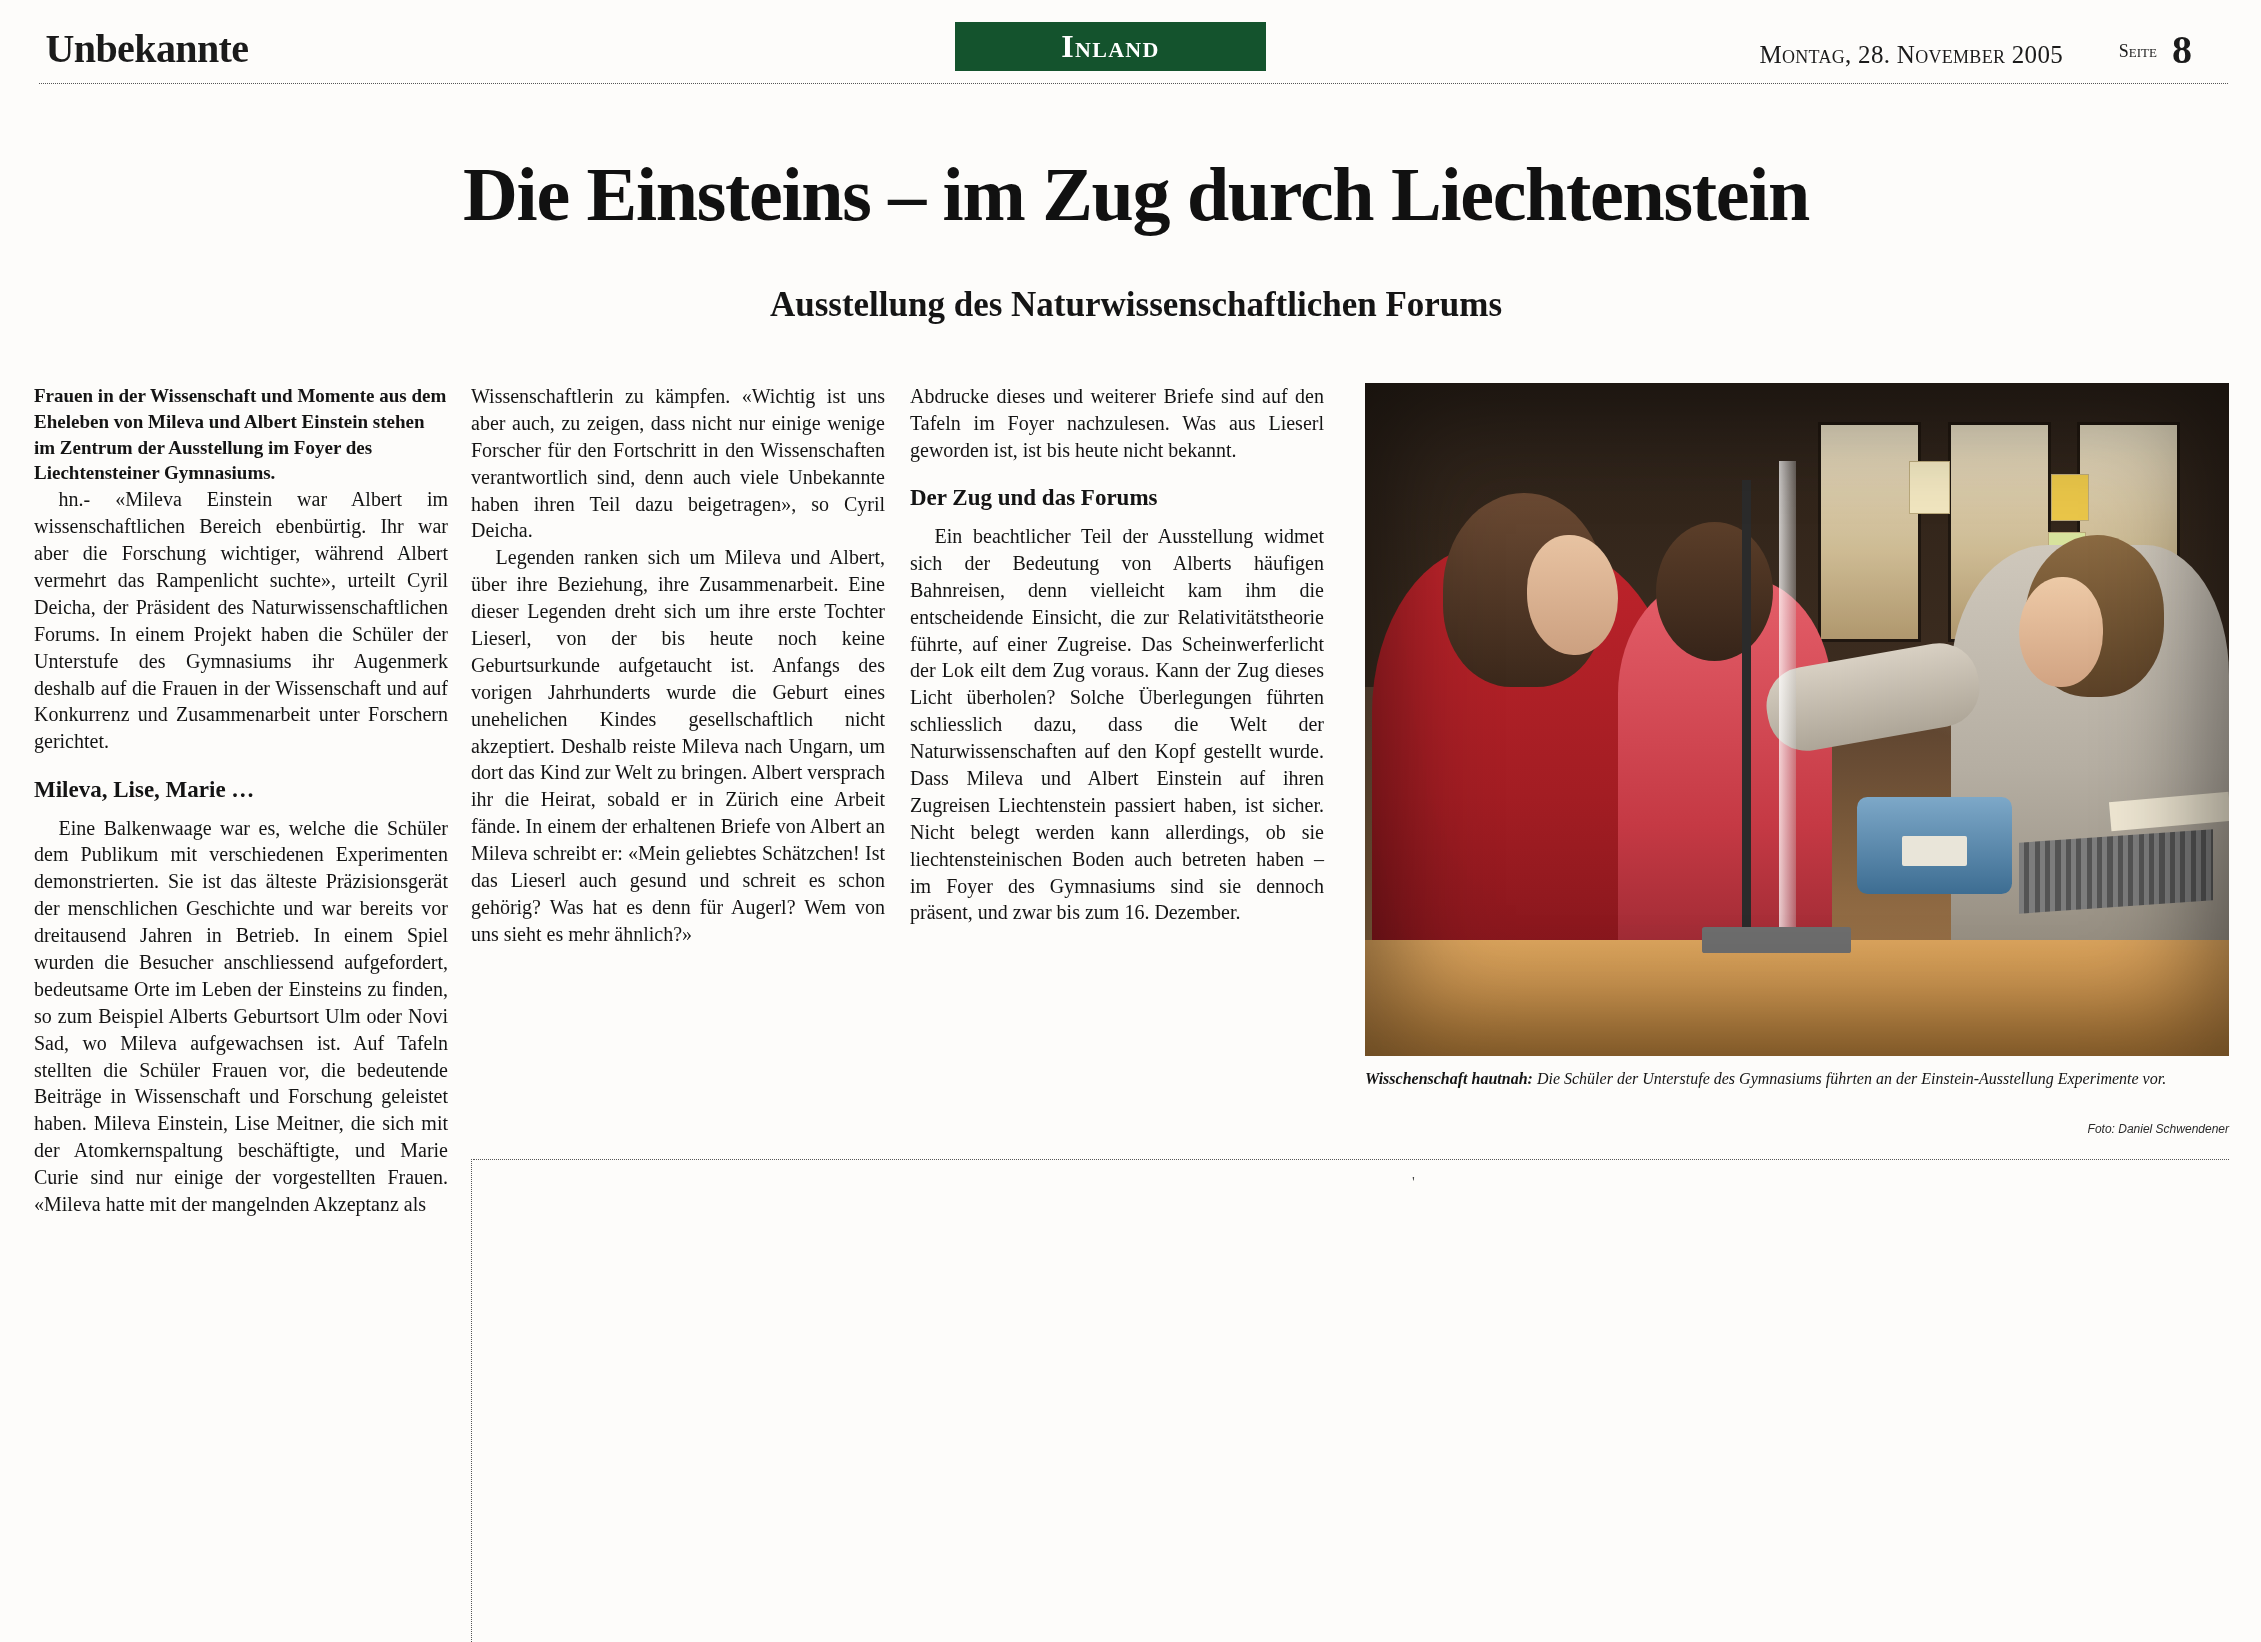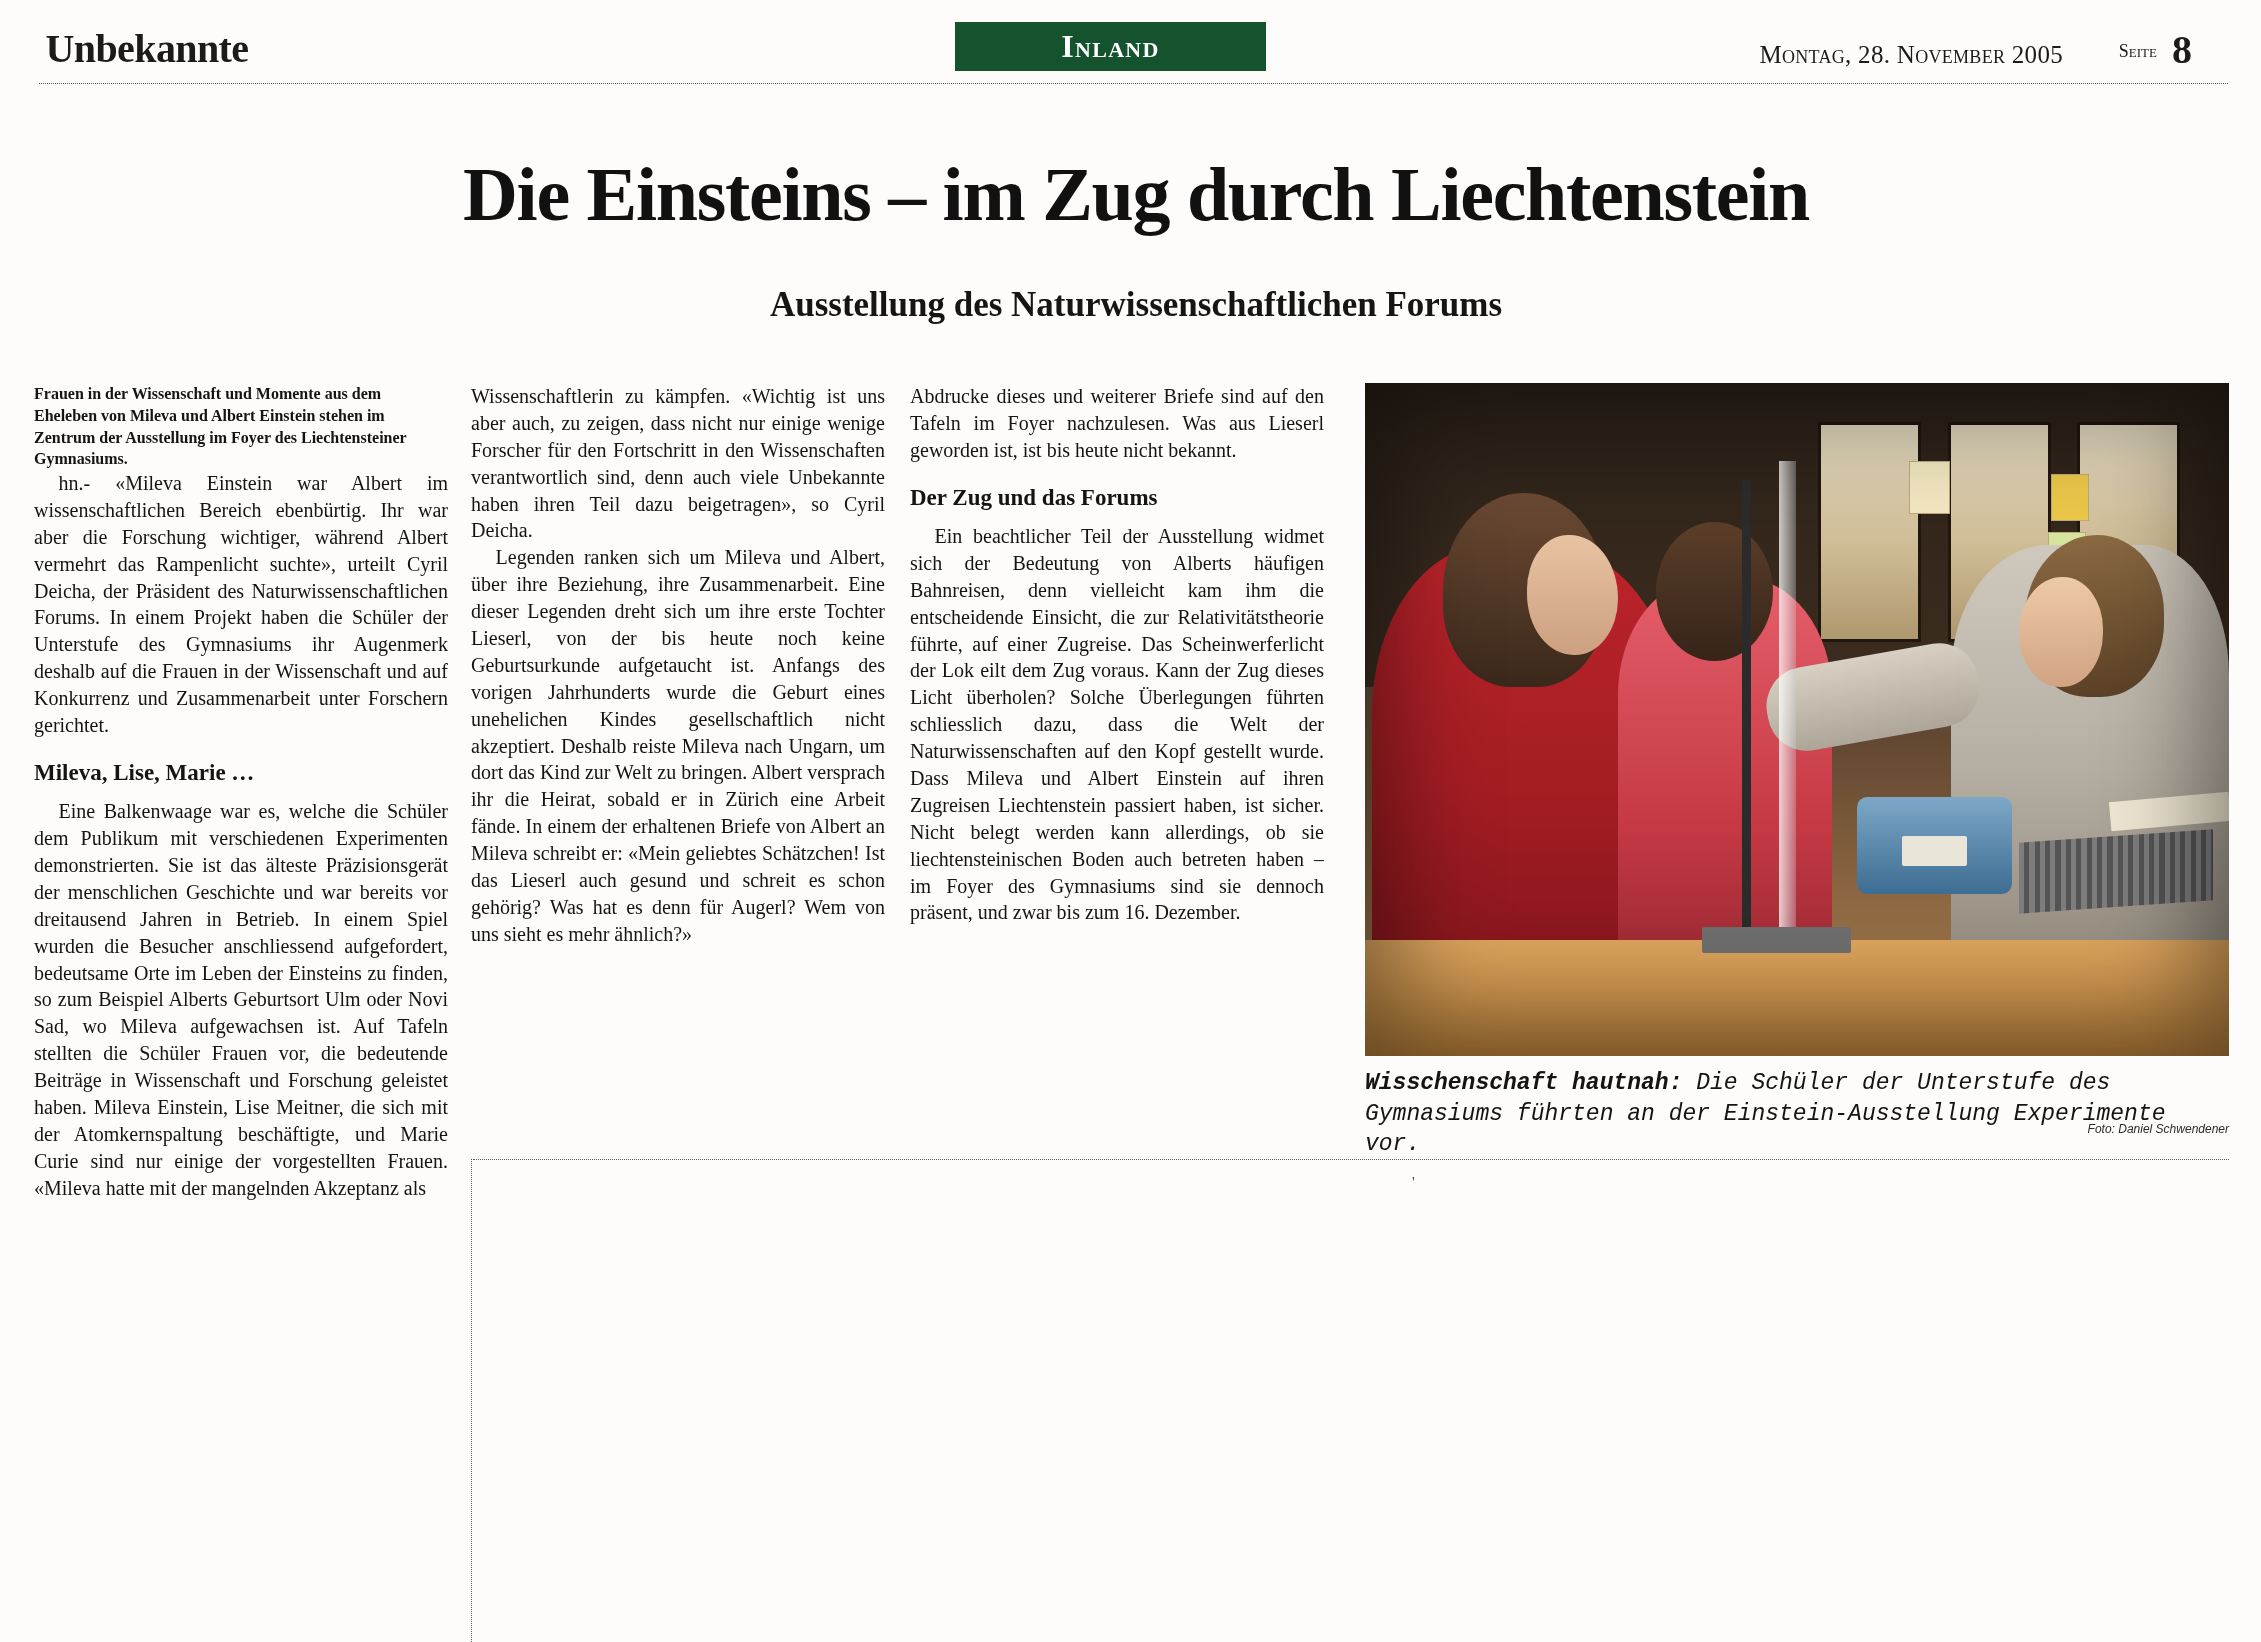--- a/index.html
+++ b/index.html
@@ -119,21 +119,21 @@
     text-align: justify;
     color: #141414;
     -webkit-hyphens: auto;
     hyphens: auto;
   }
   .col p { margin: 0; }
   .col p.indent { text-indent: 24.6px; }
   .col p + p { margin-top: 0px; }
   .lead {
     font-weight: bold;
-    font-size: 16px;
+    font-size: 19px;
     line-height: 1.36;
     text-align: left;
     margin-bottom: 17px;
   }
   .subhead {
     font-family: "Liberation Serif", serif;
     font-weight: bold;
     font-size: 23px;
     margin: 19.4px 0 9px 0;
     text-align: left;
@@ -265,22 +265,22 @@
     transform: rotate(-5deg);
   }
   .ph-vign {
     left: 0; top: 0; width: 864px; height: 673px;
     box-shadow: inset 0 0 104px 26px rgba(0,0,0,0.45);
   }
   .caption {
     position: absolute;
     left: 1365px; top: 1068px;
     width: 864px;
-    font-family: Liberation Mono, monospace;
-    font-size: 23px;
+    font-family: Liberation Serif, serif;
+    font-size: 16px;
     line-height: 1.33;
     font-style: italic;
     color: #141414;
   }
   .caption b { font-style: italic; font-weight: bold; }
   .credit {
     position: absolute;
     left: 1365px; top: 1122px;
     width: 864px;
     text-align: right;

